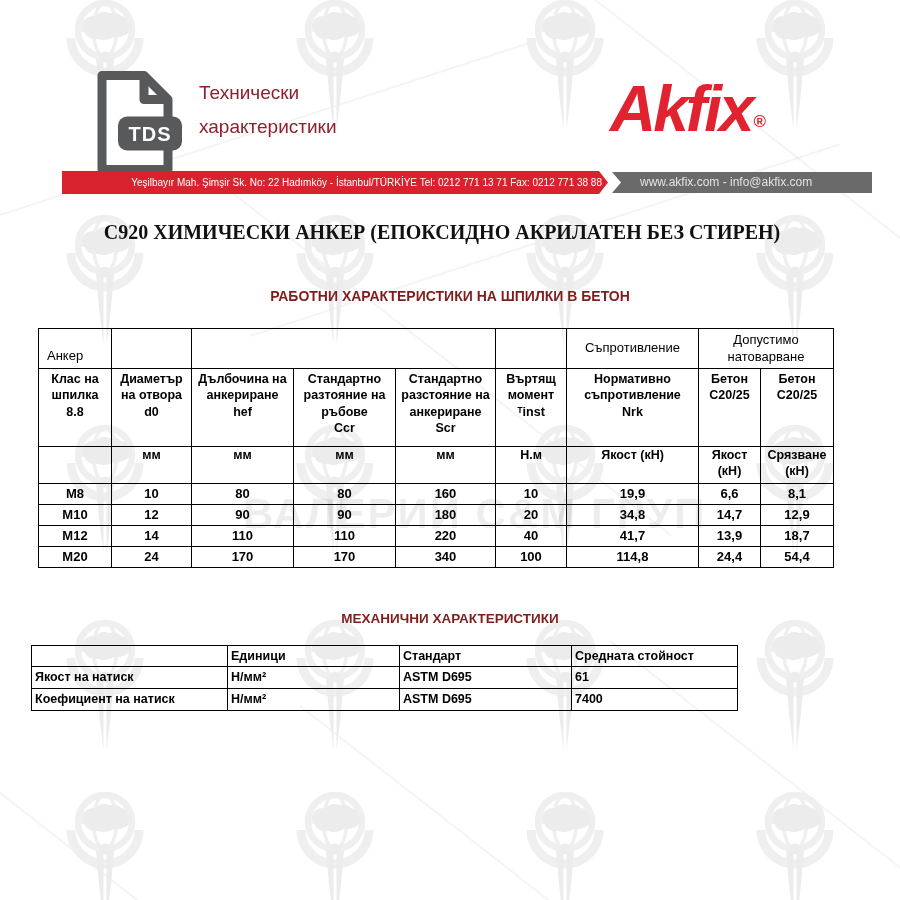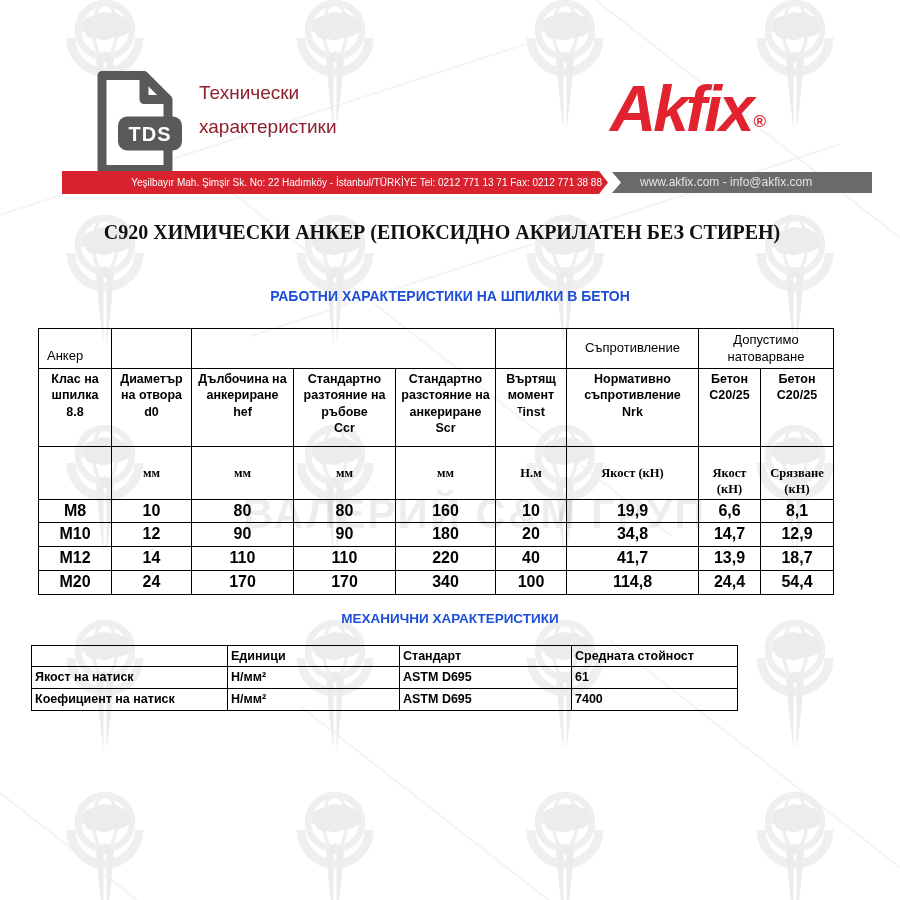--- a/index.html
+++ b/index.html
@@ -28,35 +28,35 @@
   .bar-red { position:absolute; left:62px; top:171px; width:546px; height:23px; background:#D8232E;
              color:#fff; font-size:10px; line-height:23px; text-align:right; padding-right:6px;
              clip-path:polygon(0 0, calc(100% - 9px) 0, 100% 50%, calc(100% - 9px) 100%, 0 100%); }
   .bar-gray { position:absolute; left:612px; top:172px; width:260px; height:21px; background:#6A6A6B;
               color:#E3E3E3; font-size:12px; line-height:21px; padding-left:28px;
               clip-path:polygon(0 0, 100% 0, 100% 100%, 0 100%, 9px 50%); }
 
   .product-title { position:absolute; left:0; top:221px; width:884px; text-align:center;
                    font-family:"Liberation Serif", serif; font-weight:bold; font-size:20px; color:#111; }
 
-  .section-title { position:absolute; width:900px; left:0; text-align:center; font-weight:bold; color:#1d4ed8; }
+  .section-title { position:absolute; width:900px; left:0; text-align:center; font-weight:bold; color:#7f1d1d; }
   .perf-title { top:288px; font-size:14px; }
   .mech-title { top:611px; font-size:13.5px; }
 
   
   table { border-collapse:collapse; table-layout:fixed; background:transparent; }
   td, th { border:1px solid #000; font-size:12.5px; line-height:1.3; overflow:hidden; }
   .perf-table { position:absolute; left:38px; top:328px; width:795px; }
   .perf-table th, .perf-table td { font-weight:bold; text-align:center; padding:1px 1px; }
   .perf-table .r-group td { height:40px; font-weight:400; font-size:13px; vertical-align:middle; }
   .perf-table td.anchor-cell { vertical-align:bottom; text-align:left; padding:0 0 3px 8px; }
   .perf-table .r-head th { height:78px; vertical-align:top; padding-top:2px; }
-  .perf-table .r-units td { height:37px; vertical-align:top; padding-top:18px;font-family:Liberation Serif, serif; }
+  .perf-table .r-units td { height:37px; vertical-align:top; padding-top:0; }
   .perf-table tbody tr { height:21px; }
-  .perf-table tbody td { vertical-align:middle; font-size:16px; }
+  .perf-table tbody td { vertical-align:middle; font-size:13px; }
 
   
   .mech-table { position:absolute; left:31px; top:645px; width:706px; }
   .mech-table th, .mech-table td { font-weight:bold; text-align:left; padding:0 3px; vertical-align:middle; }
   .mech-table thead tr { height:21px; }
   .mech-table tbody tr { height:22px; }
 </style>
 </head>
 <body>
 

